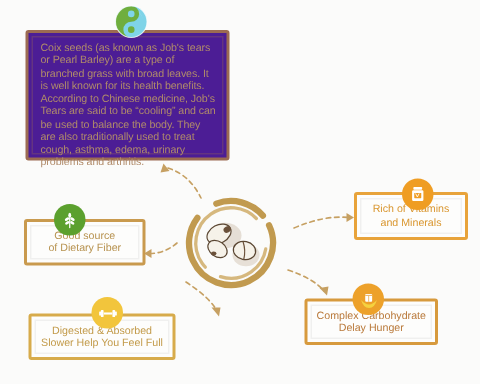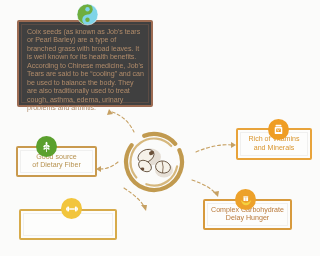--- a/index.html
+++ b/index.html
@@ -29,21 +29,21 @@
   
   #intro-box {
     position: absolute;
     left: 17px;
     top: 20px;
     width: 136px;
     height: 87px;
     box-sizing: border-box;
     border: 2px solid #9c6b52;
     border-radius: 2px;
-    background: #404040;
+    background: #4c1d95;
     z-index: 4;
   }
   #intro-box::before {
     content: "";
     position: absolute;
     left: 2px; top: 2px; right: 2px; bottom: 2px;
     border: 1px solid rgba(156,107,82,0.30);
     pointer-events: none;
   }
   #intro-text {
@@ -278,20 +278,22 @@
   <svg width="14" height="14" viewBox="0 0 20 20">
     <path d="M2.5 10 q7.5 8.5 15 0 q-2 7.5 -7.5 7.5 q-5.5 0 -7.5 -7.5 Z" fill="#f5d23f"></path>
     <rect x="6.4" y="4.2" width="6.6" height="7.4" rx="0.9" fill="#ffffff"></rect>
     <path d="M6.4 5.6 L13 5.6" stroke="#e8a33a" stroke-width="0.8"></path>
     <path d="M9.7 6 L9.7 11.6" stroke="#e8a33a" stroke-width="0.7"></path>
   </svg>
 </div>
 
 <div class="fact-card" id="card-digestion">
   <div class="card-inner"></div>
+  <div class="fact-label">Digested &amp; Absorbed
+Slower Help You Feel Full</div>
 </div>
 <div class="badge" id="badge-digestion">
   <svg width="14" height="14" viewBox="0 0 20 20">
     <rect x="6" y="9" width="8" height="2" fill="#ffffff"></rect>
     <rect x="3.2" y="6.6" width="2.6" height="6.8" rx="0.8" fill="#ffffff"></rect>
     <rect x="14.2" y="6.6" width="2.6" height="6.8" rx="0.8" fill="#ffffff"></rect>
     <rect x="1.6" y="8" width="1.8" height="4" rx="0.6" fill="#ffffff"></rect>
     <rect x="16.6" y="8" width="1.8" height="4" rx="0.6" fill="#ffffff"></rect>
   </svg>
 </div>

